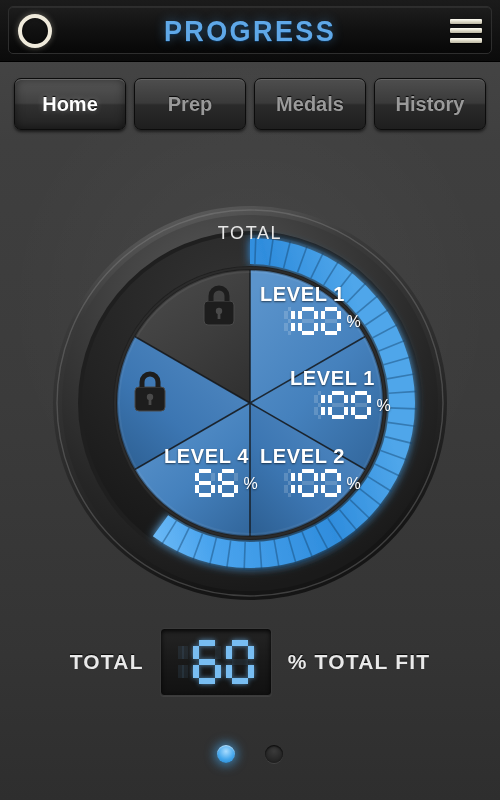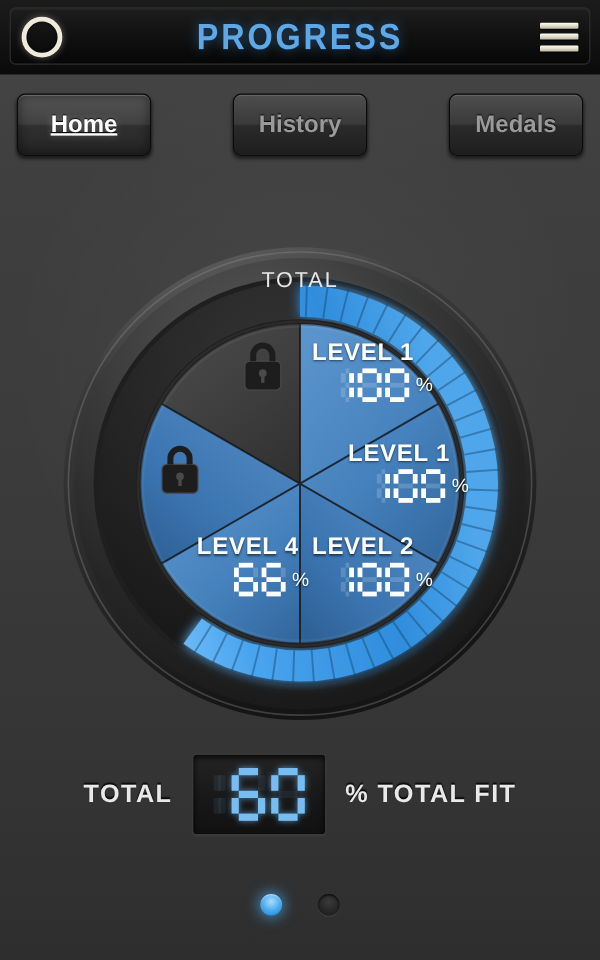--- a/index.html
+++ b/index.html
@@ -83,21 +83,20 @@
     font-size:20px; font-weight:bold;
     color:#9a9a9a;
     text-shadow: 0 -1px 1px rgba(0,0,0,.9);
     cursor:pointer;
   }
   .tab.active{
     color:#ffffff;
     background: linear-gradient(180deg,#565656 0%, #414141 48%, #303030 52%, #232323 100%);
     box-shadow: inset 0 1px 0 rgba(255,255,255,.2), inset 0 0 10px rgba(0,0,0,.5), 0 2px 3px rgba(0,0,0,.6);
     text-shadow: 0 -1px 1px rgba(0,0,0,.9), 0 0 6px rgba(255,255,255,.25);
-    text-decoration: underline;
   }
 
   
   .gauge-wrap{
     position:absolute;
     left:52px; top:205px;
     width:396px; height:396px;
     z-index:3;
   }
   .gauge-svg{ display:block; width:396px; height:396px; }
@@ -185,24 +184,27 @@
       <i></i>
       <i></i>
     </div>
   </div>
 
   <div class="tabbar">
     <div class="tab active">
         <span>Home</span>
       </div>
     <div class="tab">
-        <span>History</span>
+        <span>Prep</span>
       </div>
     <div class="tab">
         <span>Medals</span>
+      </div>
+    <div class="tab">
+        <span>History</span>
       </div>
   </div>
 
   <div class="gauge-wrap">
     <svg class="gauge-svg" viewBox="0 0 396 396">
       <defs>
         <radialGradient id="bezelOuter" cx="40%" cy="22%" r="78%">
           <stop offset="0%" stop-color="#5a5a5a"></stop>
           <stop offset="42%" stop-color="#3c3c3c"></stop>
           <stop offset="76%" stop-color="#262626"></stop>

